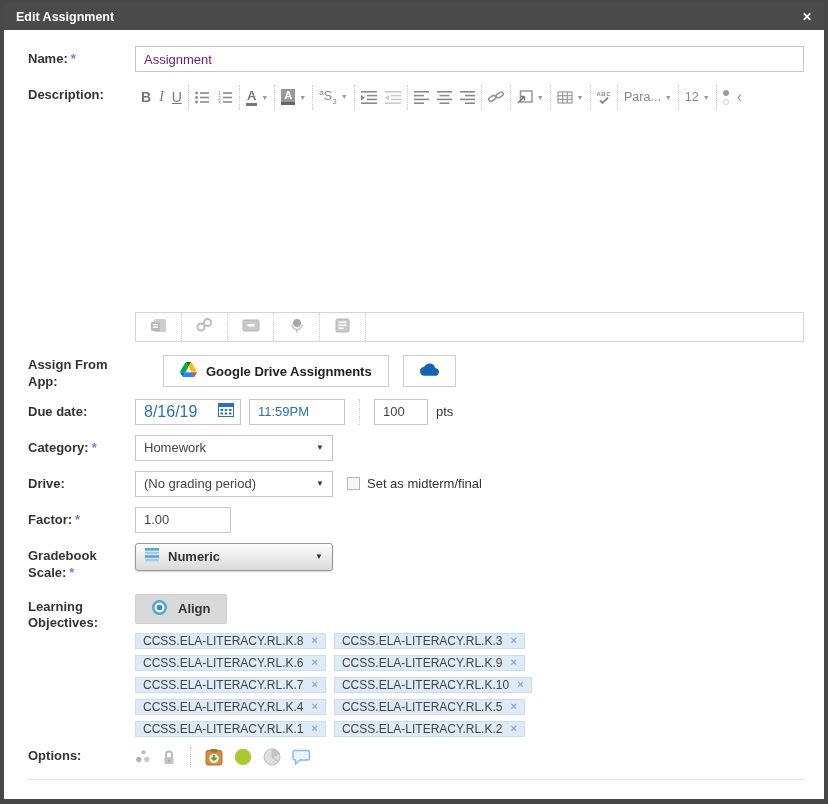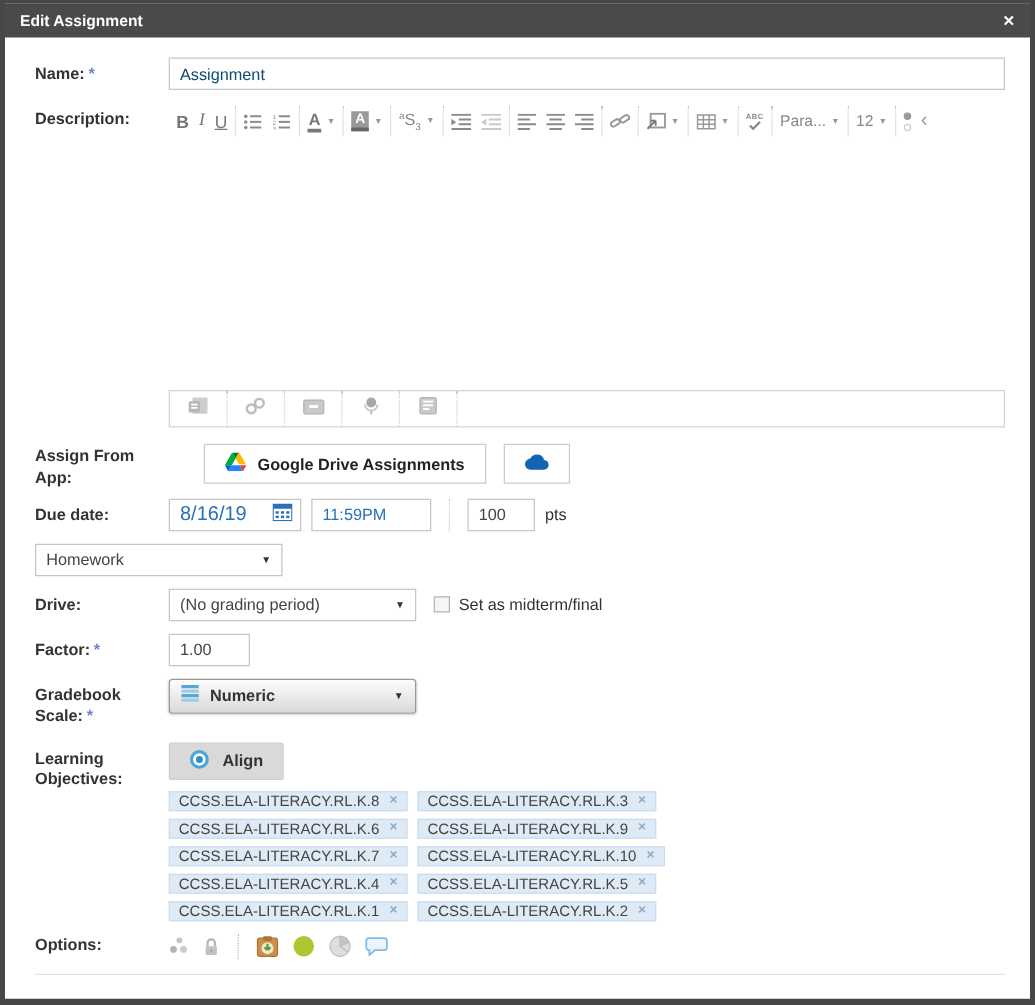--- a/index.html
+++ b/index.html
@@ -25,21 +25,21 @@
   }
   .req{color:#6b7fd7;margin-left:3px;font-weight:bold;}
   .row-field{flex:1;min-width:0;}
 
   
   .text-input{
     height:26px;border:1px solid #c6c6c6;background:#fff;
     font-family:"Liberation Sans",sans-serif;font-size:13px;color:#555;
     padding:0 8px;outline:none;
   }
-  .name-input{width:100%;color:#0c4a6e;}
+  .name-input{width:100%;color:#701a75;}
 
   
   .toolbar{display:flex;align-items:center;height:30px;white-space:nowrap;}
   .tb-group{display:flex;align-items:center;padding:0 2px;height:24px;}
   .tb-group + .tb-group{border-left:1px dotted #c9c9c9;}
   .tb-btn{
     color:#777;font-size:13px;padding:0 4px;display:inline-flex;align-items:center;
     gap:2px;cursor:pointer;line-height:1;
   }
   .tb-btn.disabled{opacity:.45;}
@@ -73,21 +73,21 @@
   
   .select{
     width:198px;height:26px;border:1px solid #c6c6c6;background:#fff;
     display:flex;align-items:center;justify-content:space-between;
     padding:0 8px;font-size:13px;color:#444;cursor:pointer;
   }
   .sel-caret{font-size:8px;color:#333;}
   .chk-wrap{display:inline-flex;align-items:center;margin-left:14px;gap:7px;cursor:pointer;}
   .checkbox{width:13px;height:13px;border:1px solid #b5b5b5;background:#f5f5f5;}
   .chk-label{font-size:13px;color:#333;}
-  .factor-input{width:65px;color:#444;}
+  .factor-input{width:96px;color:#444;}
 
   .fancy-select{
     width:198px;height:28px;border:1px solid #999;border-radius:3px;
     background:linear-gradient(#fdfdfd,#d9d9d9);
     display:flex;align-items:center;gap:8px;padding:0 9px;
     font-weight:bold;font-size:13px;color:#333;cursor:pointer;
     box-shadow:0 1px 2px rgba(0,0,0,.18);
   }
   .fancy-select .grow{flex:1;}
 
@@ -435,20 +435,23 @@
               </svg></span>
         </span>
         <input class="text-input time-input" value="11:59PM" style="">
         <span class="due-divider"></span>
         <input class="text-input pts-input" value="100" style="">
         <span class="pts-label">pts</span>
       </div>
     </div>
 
     <div class="row">
+      <div class="row-label">
+        <span>Category:</span><span class="req">*</span>
+      </div>
       <div class="row-field">
         <div class="select">
           <span>Homework</span>
           <span class="sel-caret">▼</span>
         </div>
       </div>
     </div>
 
     <div class="row">
       <div class="row-label">Drive:</div>

